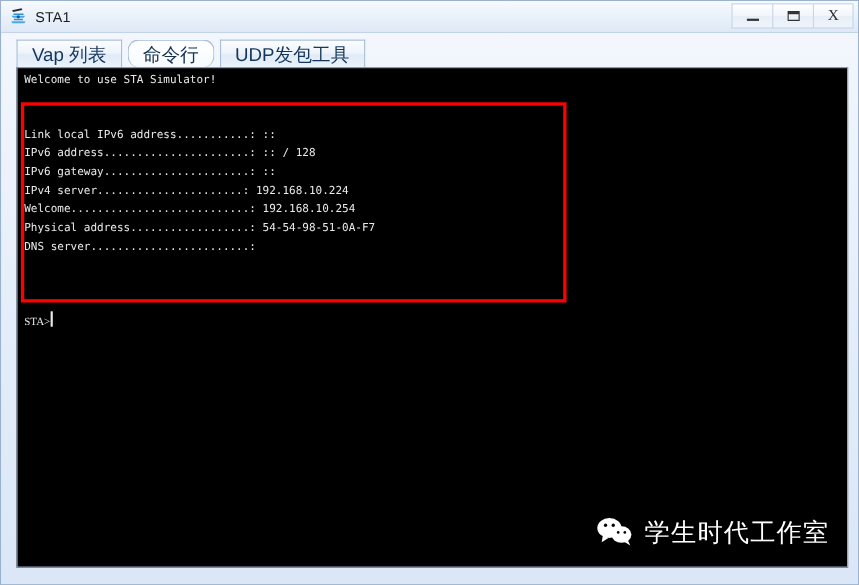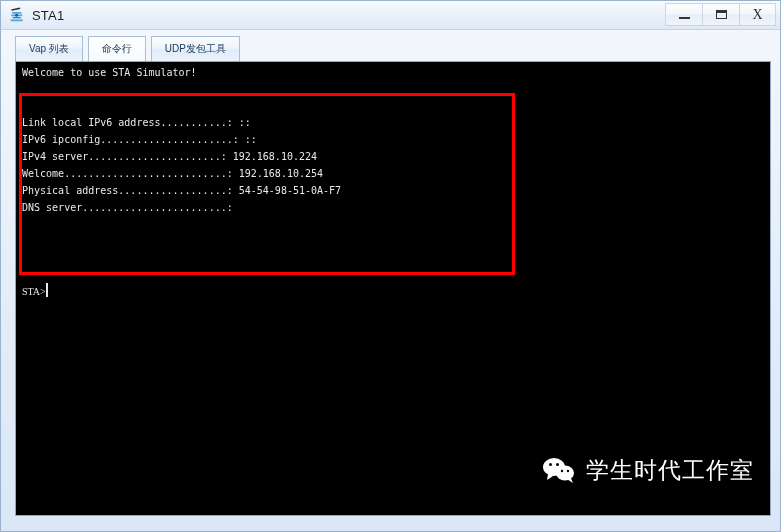--- a/index.html
+++ b/index.html
@@ -104,30 +104,31 @@
     align-items: flex-end;
   }
   .tab {
     height: 25px;
     box-sizing: border-box;
     padding: 0 13px;
     margin-right: 5px;
     display: flex;
     align-items: center;
     justify-content: center;
-    font-size: 10px;
+    font-size: 17px;
     color: #14365c;
     border: 1px solid #a8bed6;
     border-bottom: none;
     background: linear-gradient(to bottom, #fbfdff 0%, #eef4fb 46%, #e1ebf7 54%, #eaf2fb 100%);
     white-space: nowrap;
   }
   .tab.active {
     background: linear-gradient(to bottom, #ffffff 0%, #fbfdff 50%, #f6fafe 100%);
     color: #13304f;
+    border-radius: 10px;
   }
 
   
   .terminal {
     position: absolute;
     left: 14px;
     top: 60px;
     width: 756px;
     height: 455px;
     box-sizing: border-box;
@@ -183,23 +184,22 @@
     width: 2px;
     height: 14px;
     background: #e9e9e9;
     vertical-align: -2px;
   }
 
   
   .watermark {
     position: absolute;
     right: 16px;
-    bottom: 28px;
-    display: flex;
-    align-items: center;
+    bottom: 12px;
+    display: flex;
     height: 34px;
   }
   .wechat-icon {
     width: 34px;
     height: 28px;
     margin-right: 10px;
     flex: 0 0 auto;
   }
   .wm-text {
     font-size: 23px;
@@ -255,21 +255,22 @@
   <div class="terminal">
     <div class="term-inner">
 
       <div class="line welcome">Welcome to use STA Simulator!</div>
 
       <div class="redbox"></div>
 
       <div class="block-out">
         <div class="line">&nbsp;</div>
         <div class="line">Link local IPv6 address...........: ::</div>
-        <div class="line">IPv6 ipconfig......................: ::</div>
+        <div class="line">IPv6 address......................: :: / 128</div>
+        <div class="line">IPv6 gateway......................: ::</div>
         <div class="line">IPv4 server......................: 192.168.10.224</div>
         <div class="line">Welcome...........................: 192.168.10.254</div>
         <div class="line">Physical address..................: 54-54-98-51-0A-F7</div>
         <div class="line">DNS server........................:</div>
       </div>
 
       <div class="line prompt-line"><span>STA&gt;</span><span class="cursor"></span></div>
 
       <div class="watermark">
         <span class="wechat-icon">

